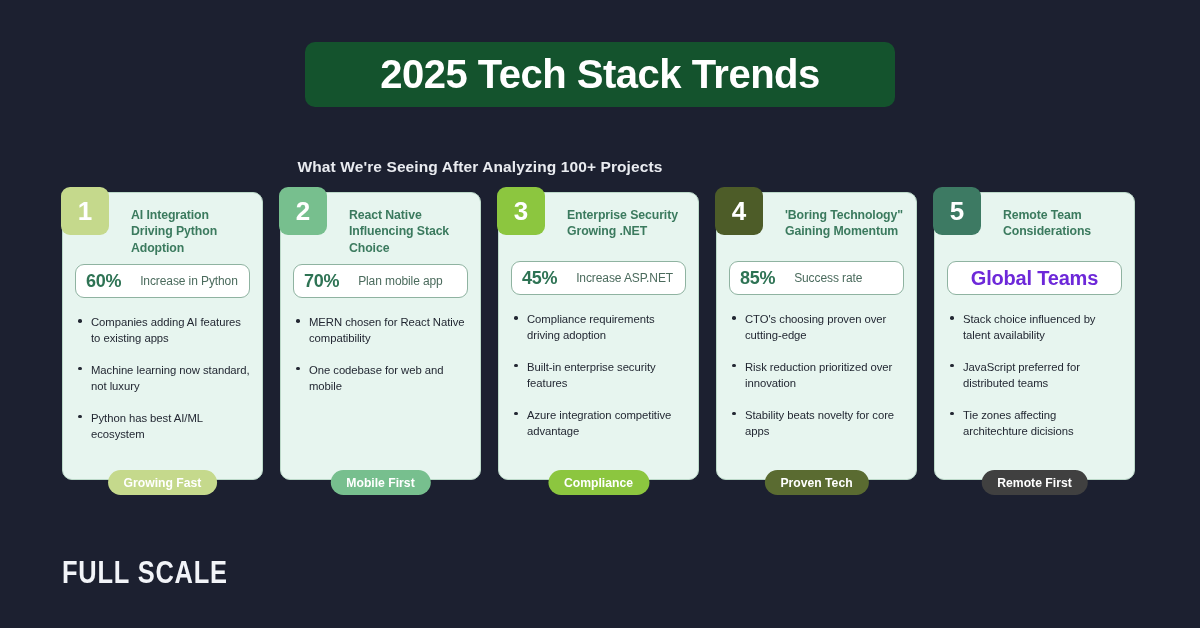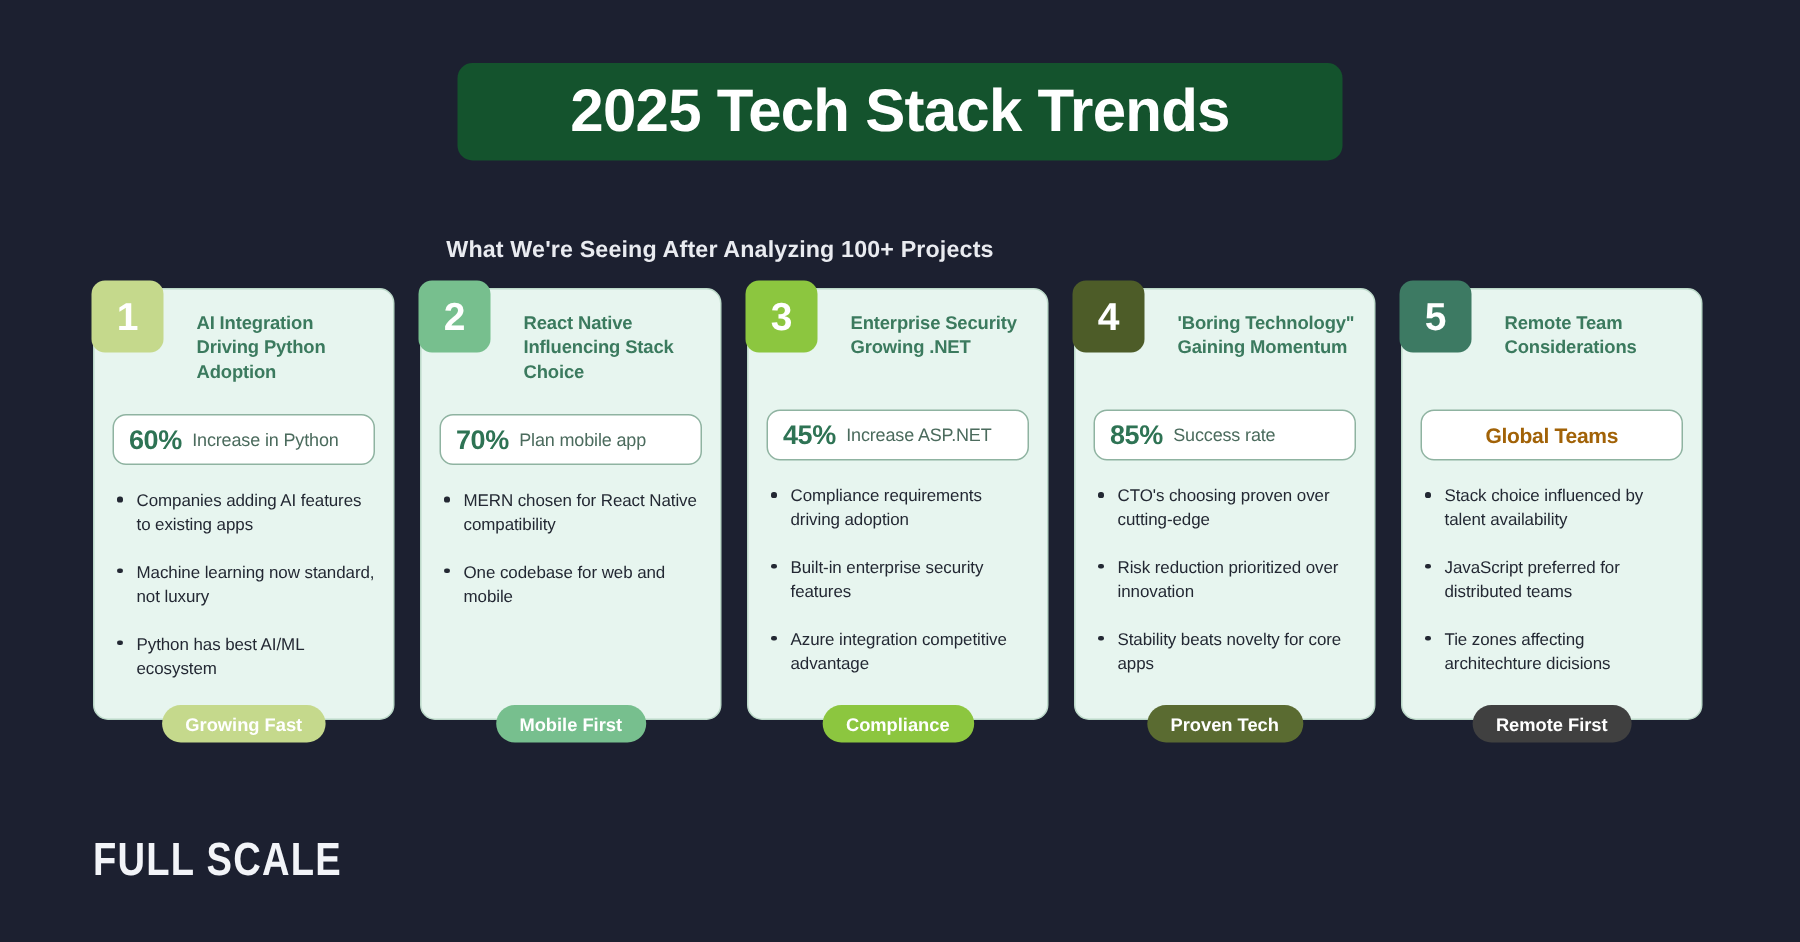--- a/index.html
+++ b/index.html
@@ -74,44 +74,44 @@
   }
   .card-title{
     color:#3b7a5e;
     font-size:12.3px;
     font-weight:bold;
     line-height:1.33;
     letter-spacing:-0.1px;
   }
 
   .stat-box{
-    margin-top:20px;
+    margin-top:8px;
     height:34px;
     background:#ffffff;
     border:1.5px solid #8fb3a1;
     border-radius:9px;
     display:flex; align-items:center;
-    gap:7px;
+    gap:19px;
     padding:0 10px;
   }
   .stat-box.centered{ justify-content:center; }
   .stat-num{
     color:#2e7354;
     font-size:18px;
     font-weight:bold;
     letter-spacing:-0.3px;
   }
   .stat-label{
     color:#4b6b5d;
     font-size:12px;
     letter-spacing:-0.1px;
   }
   .stat-big{
-    color:#a16207;
-    font-size:14px;
+    color:#6d28d9;
+    font-size:20px;
     font-weight:bold;
     letter-spacing:-0.2px;
   }
 
   .bullets{
     margin-top:16px;
     list-style:none;
   }
   .bullets li{
     position:relative;

